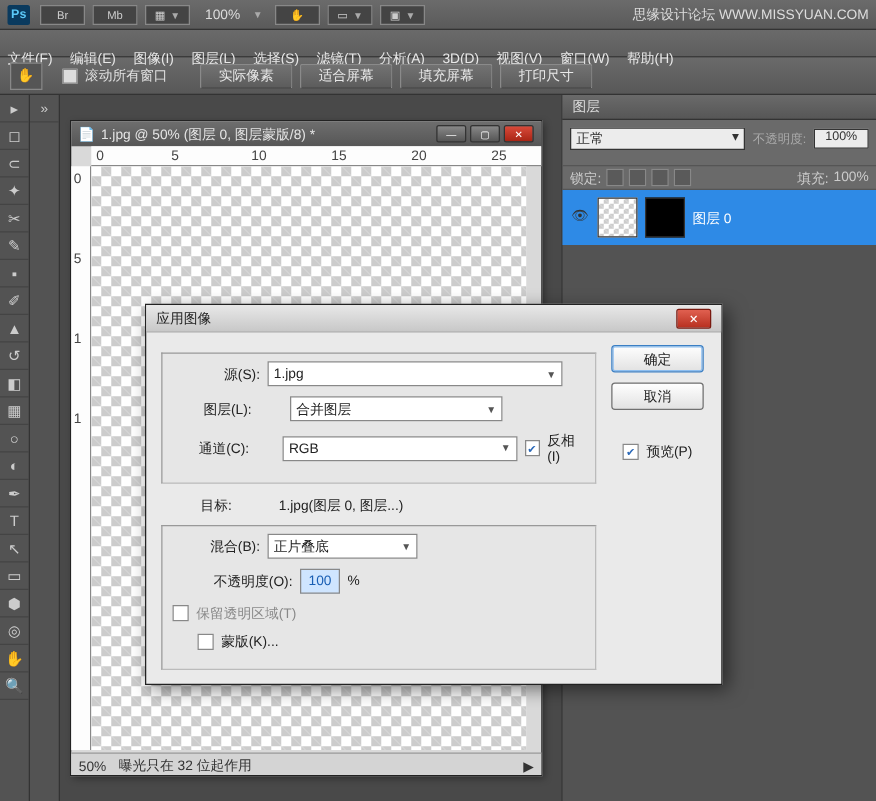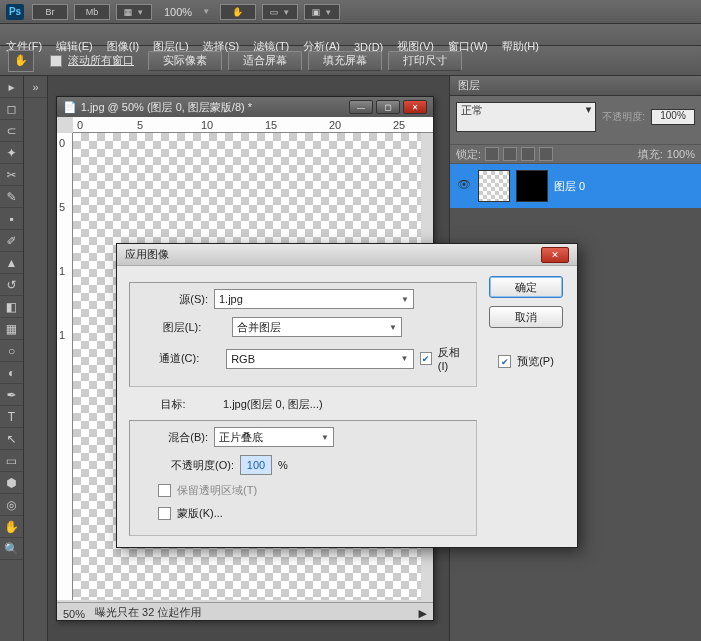--- a/index.html
+++ b/index.html
@@ -8,21 +8,21 @@
 .app-bar .ps{width:18px;height:16px;background:#0a3a5e;color:#5bc8f7;font-weight:bold;text-align:center;line-height:16px;border-radius:2px;margin-right:8px;font-size:10px;}
 .app-bar .sq{width:36px;height:16px;border:1px solid #888;margin-right:6px;background:#444;text-align:center;line-height:14px;font-size:9px;}
 .app-bar .drop{margin-left:4px;color:#aaa;font-size:8px;}
 .app-bar .spacer{flex:1;}
 .app-bar .branding{color:#ddd;font-size:11px;}
 .menu-bar{height:22px;background:linear-gradient(#6a6a6a,#5e5e5e);display:flex;align-items:center;padding:0 6px;color:#e8e8e8;border-bottom:1px solid #333;}
 .menu-bar span{margin-right:14px;cursor:default;margin-top:24px;}
 .option-bar{height:30px;background:linear-gradient(#6a6a6a,#585858);display:flex;align-items:center;padding:0 8px;border-bottom:1px solid #333;gap:6px;}
 .option-bar .tool-ico{width:26px;height:22px;border:1px solid #888;background:#555;display:flex;align-items:center;justify-content:center;color:#ddd;}
 .option-bar .chk{width:12px;height:12px;border:1px solid #888;background:#ddd;}
-.option-bar .lbl{color:#e0e0e0;margin-right:8px;text-decoration:underline;}
+.option-bar .lbl{color:#e0e0e0;margin-right:20px;}
 .option-bar .btn{height:20px;padding:0 14px;background:linear-gradient(#727272,#5c5c5c);border:1px solid #8a8a8a;border-bottom-color:#444;color:#e8e8e8;border-radius:2px;display:flex;align-items:center;}
 .workspace{position:absolute;top:76px;left:0;right:0;bottom:0;display:flex;}
 .tool-col{width:24px;background:#535353;border-right:1px solid #333;display:flex;flex-direction:column;}
 .tool-col .tbtn{height:22px;border-bottom:1px solid #444;display:flex;align-items:center;justify-content:center;color:#ccc;font-size:12px;}
 .tool-col2{width:24px;background:#535353;border-right:1px solid #333;display:flex;flex-direction:column;}
 .tool-col2 .tbtn{height:22px;border-bottom:1px solid #444;display:flex;align-items:center;justify-content:center;color:#ccc;font-size:11px;}
 .canvas-area{flex:1;position:relative;background:#494949;}
 .doc-win{position:absolute;left:8px;top:20px;width:378px;height:525px;background:#d9d9d9;border:1px solid #222;box-shadow:2px 2px 6px rgba(0,0,0,.4);}
 .doc-title{height:20px;background:linear-gradient(#6e6e6e,#565656);display:flex;align-items:center;padding:0 6px;color:#e4e4e4;font-size:10px;}
 .doc-title .win-btns{margin-left:auto;display:flex;gap:3px;}
@@ -32,21 +32,21 @@
 .ruler-h span{position:absolute;top:2px;}
 .ruler-v{width:16px;background:#fdfdfd;border-right:1px solid #888;position:absolute;left:0;top:36px;bottom:20px;font-size:8px;color:#444;}
 .ruler-v span{position:absolute;left:2px;}
 .canvas{position:absolute;left:16px;top:36px;right:12px;bottom:20px;background-color:#fff;background-image:linear-gradient(45deg,#ccc 25%,transparent 25%,transparent 75%,#ccc 75%),linear-gradient(45deg,#ccc 25%,transparent 25%,transparent 75%,#ccc 75%);background-size:16px 16px;background-position:0 0,8px 8px;}
 .watermark{position:absolute;bottom:60px;left:50px;color:#888;font-style:italic;font-size:13px;}
 .status{position:absolute;left:0;right:0;bottom:0;height:18px;background:#d4d4d4;border-top:1px solid #999;padding:0 6px;font-size:10px;color:#333;display:flex;align-items:flex-end;gap:10px;}
 .right-panel{width:252px;background:#535353;border-left:1px solid #333;}
 .panel-tab{height:20px;background:linear-gradient(#6a6a6a,#565656);border-bottom:1px solid #333;display:flex;align-items:center;padding:0 8px;color:#ddd;}
 .panel-body{background:#6a6a6a;padding:6px;}
 .panel-row{display:flex;align-items:center;margin-bottom:6px;gap:6px;}
-.panel-row .sel{flex:1;height:30px;background:#ececec;border:1px solid #333;padding:0 4px;font-size:10px;color:#333;}
+.panel-row .sel{flex:1;height:18px;background:#ececec;border:1px solid #333;padding:0 4px;font-size:10px;color:#333;}
 .panel-row .txt{color:#aaa;font-size:10px;}
 .panel-row .pct{width:44px;height:16px;background:#ececec;border:1px solid #333;font-size:10px;text-align:center;color:#333;}
 .lock-row{height:20px;background:#6a6a6a;display:flex;align-items:center;padding:0 6px;color:#ccc;border-top:1px solid #555;border-bottom:1px solid #555;font-size:10px;gap:4px;}
 .lock-row .mini{width:14px;height:14px;border:1px solid #888;background:#5a5a5a;}
 .layer-list{background:#6a6a6a;}
 .layer-item{height:44px;background:#2e8ae6;display:flex;align-items:center;padding:0 6px;gap:6px;}
 .layer-item.sel{background:#2e8ae6;color:#fff;}
 .eye{width:16px;height:16px;color:#333;text-align:center;}
 .thumb{width:32px;height:32px;background:#fff;border:1px solid #333;background-image:linear-gradient(45deg,#ccc 25%,transparent 25%,transparent 75%,#ccc 75%),linear-gradient(45deg,#ccc 25%,transparent 25%,transparent 75%,#ccc 75%);background-size:8px 8px;background-position:0 0,4px 4px;}
 .thumb.mask{background:#000;background-image:none;}
@@ -77,20 +77,21 @@
   <div class="ps">Ps</div>
   <div class="sq">Br</div>
   <div class="sq">Mb</div>
   <div class="sq">▦<span class="drop">▼</span></div>
   <span style="color:#ddd;margin:0 6px">100%</span>
     <span class="drop">▼</span>
   <div class="sq" style="margin-left:10px">✋</div>
   <div class="sq">▭<span class="drop">▼</span></div>
   <div class="sq">▣<span class="drop">▼</span></div>
   <div class="spacer"></div>
+  <div class="branding">思缘设计论坛  WWW.MISSYUAN.COM</div>
 </div>
 
 <div class="menu-bar">
   <span>文件(F)</span>
   <span>编辑(E)</span>
   <span>图像(I)</span>
   <span>图层(L)</span>
   <span>选择(S)</span>
   <span>滤镜(T)</span>
   <span>分析(A)</span>
@@ -211,21 +212,21 @@
 <div class="dlg">
   <div class="dlg-title">
     <span>应用图像</span>
     <div class="close">✕</div>
   </div>
   <div class="dlg-body">
     <div class="dlg-left">
       <div class="sink">
         <div class="frow">
           <div class="flabel">源(S):</div>
-          <div class="fselect" style="width:200px">
+          <div class="fselect" style="width:236px">
               <span>1.jpg</span>
               <span class="arr">▼</span>
             </div>
         </div>
         <div class="frow">
           <div class="flabel2">图层(L):</div>
           <div class="fselect" style="width:170px">
               <span>合并图层</span>
               <span class="arr">▼</span>
             </div>
@@ -250,21 +251,21 @@
           <div class="fselect" style="width:120px">
               <span>正片叠底</span>
               <span class="arr">▼</span>
             </div>
         </div>
         <div class="frow">
           <div class="flabel" style="width:96px">不透明度(O):</div>
           <input class="finput" style="width: 32px; color: rgb(26, 95, 180); background: rgb(207, 229, 255); text-align: center;" value="100">
           <span class="smalltxt">%</span>
         </div>
-        <div class="frow" style="margin-left:20px">
+        <div class="frow" style="">
           <div class="cbx"></div>
           <span class="smalltxt" style="color:#888">保留透明区域(T)</span>
         </div>
         <div class="frow" style="margin-left:20px">
           <div class="cbx"></div>
           <span class="smalltxt">蒙版(K)...</span>
         </div>
       </div>
     </div>
     <div class="dlg-right">

